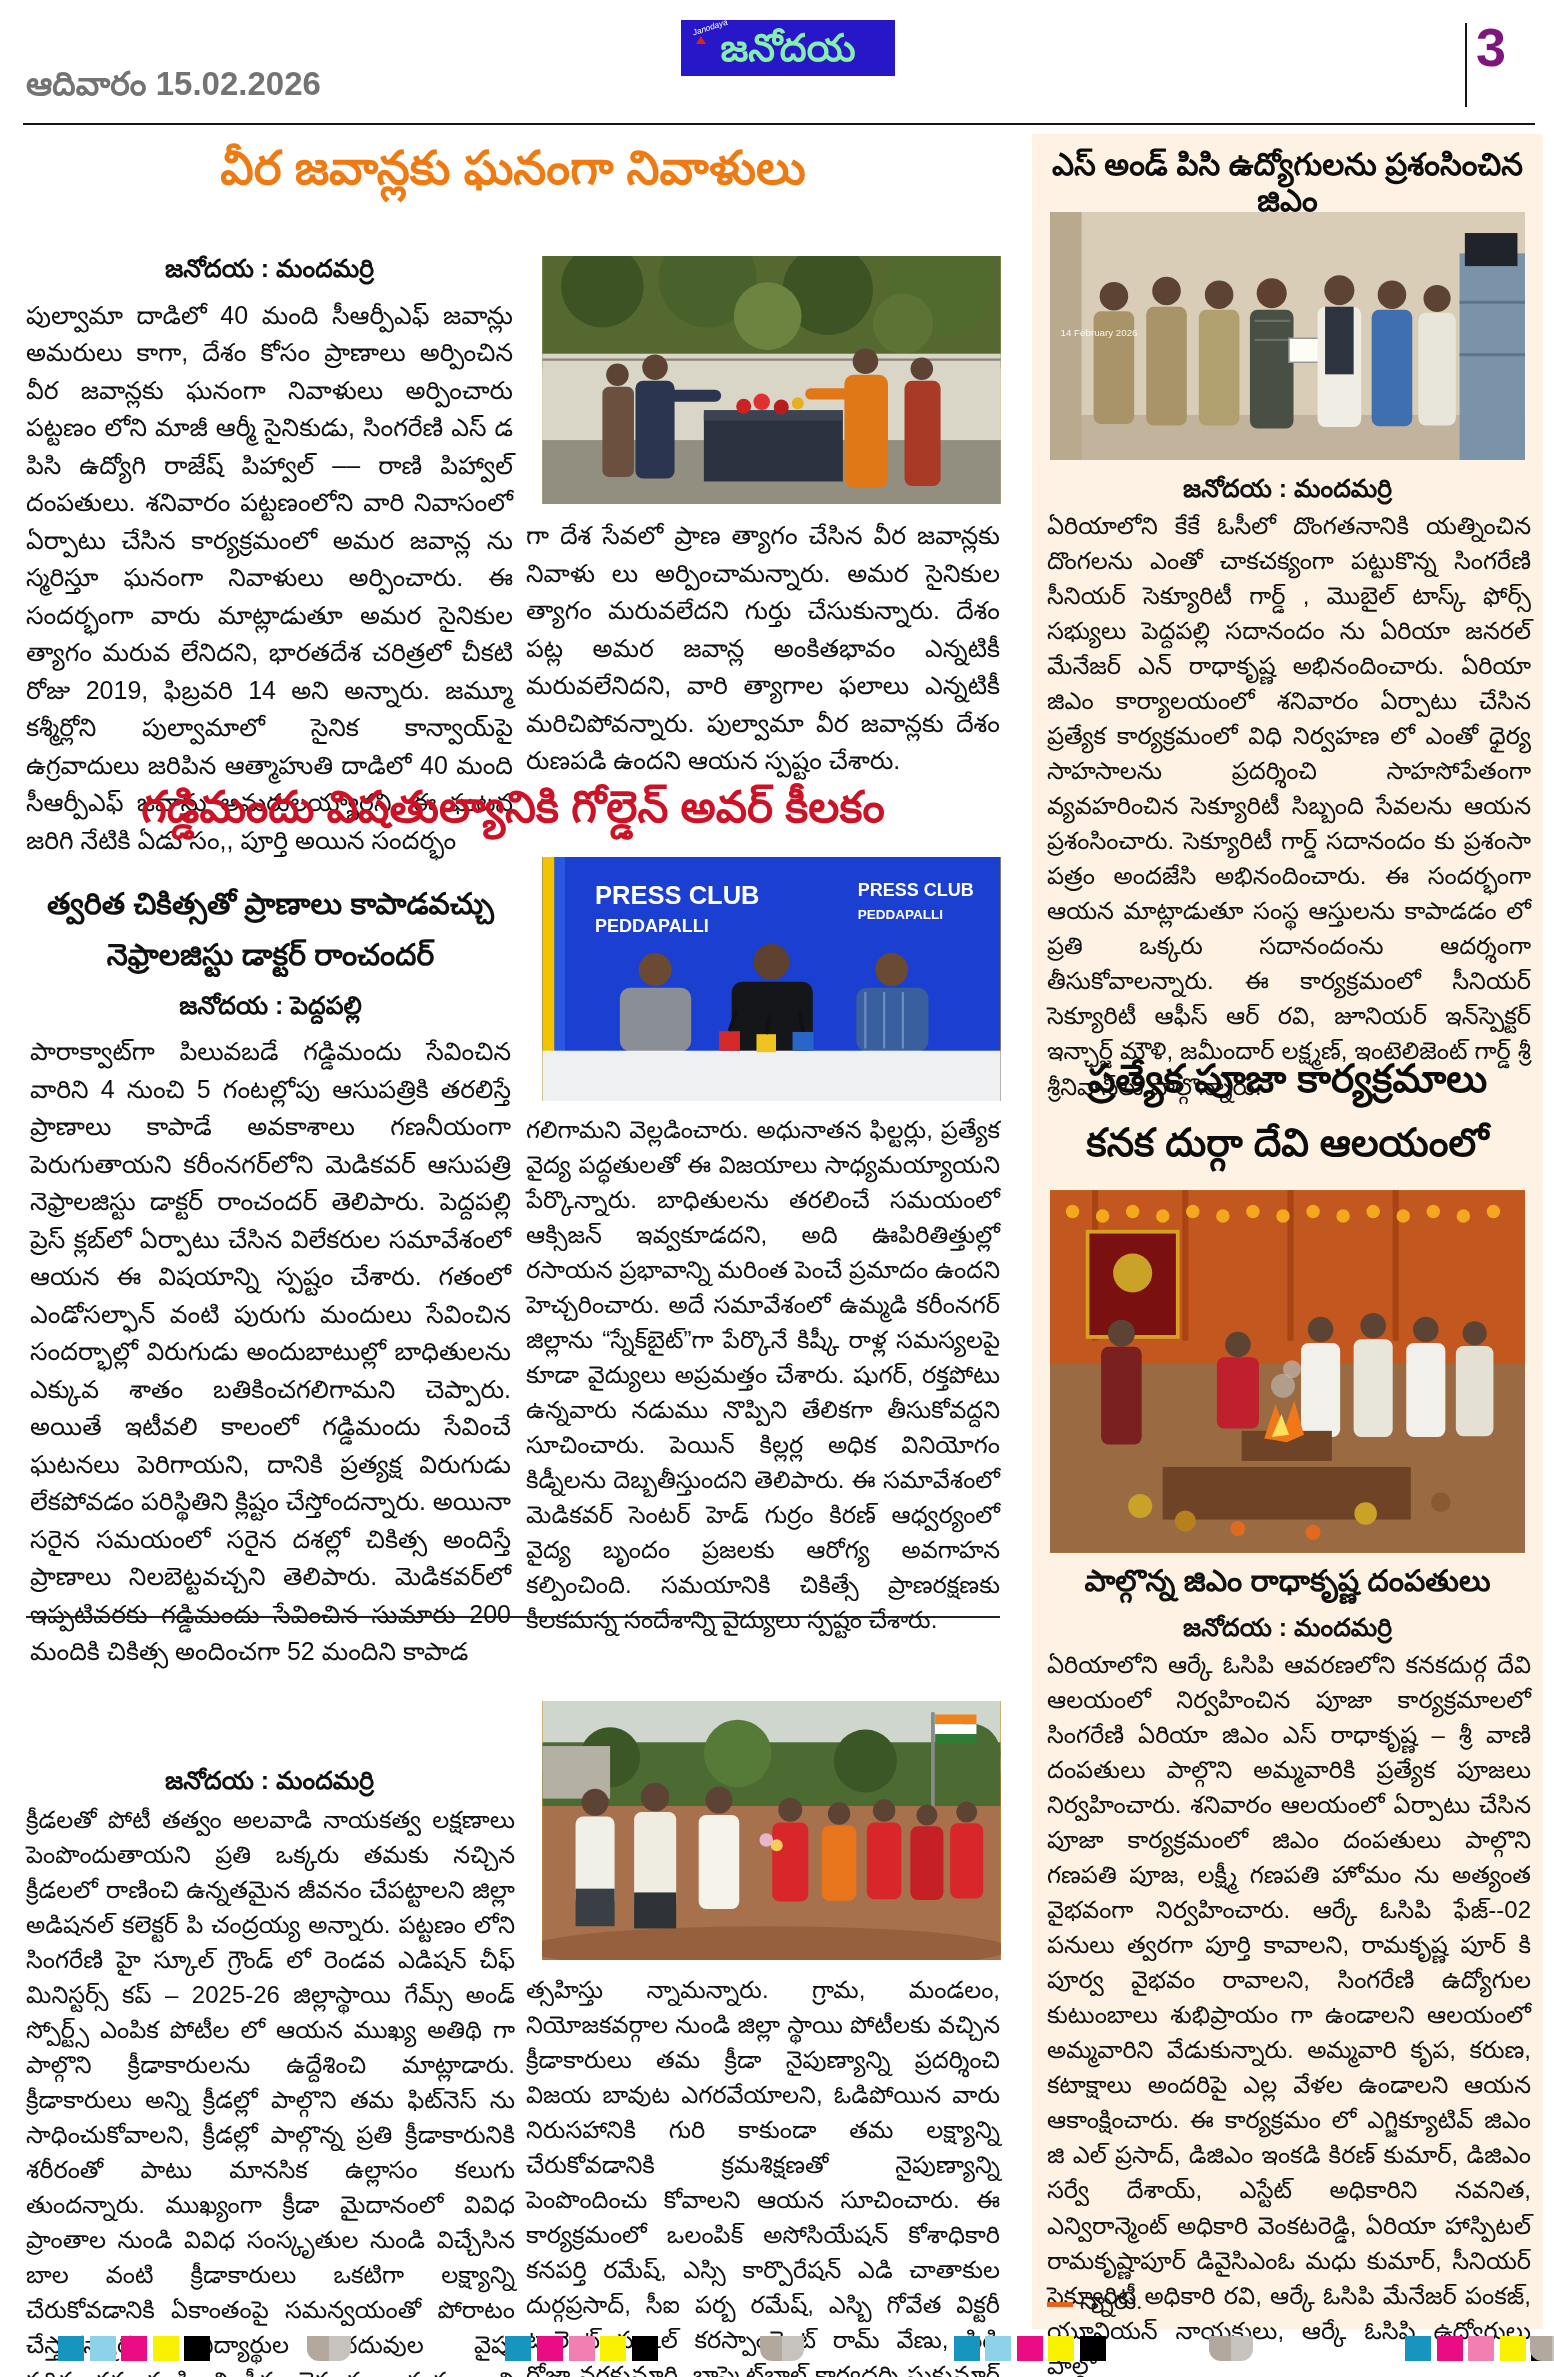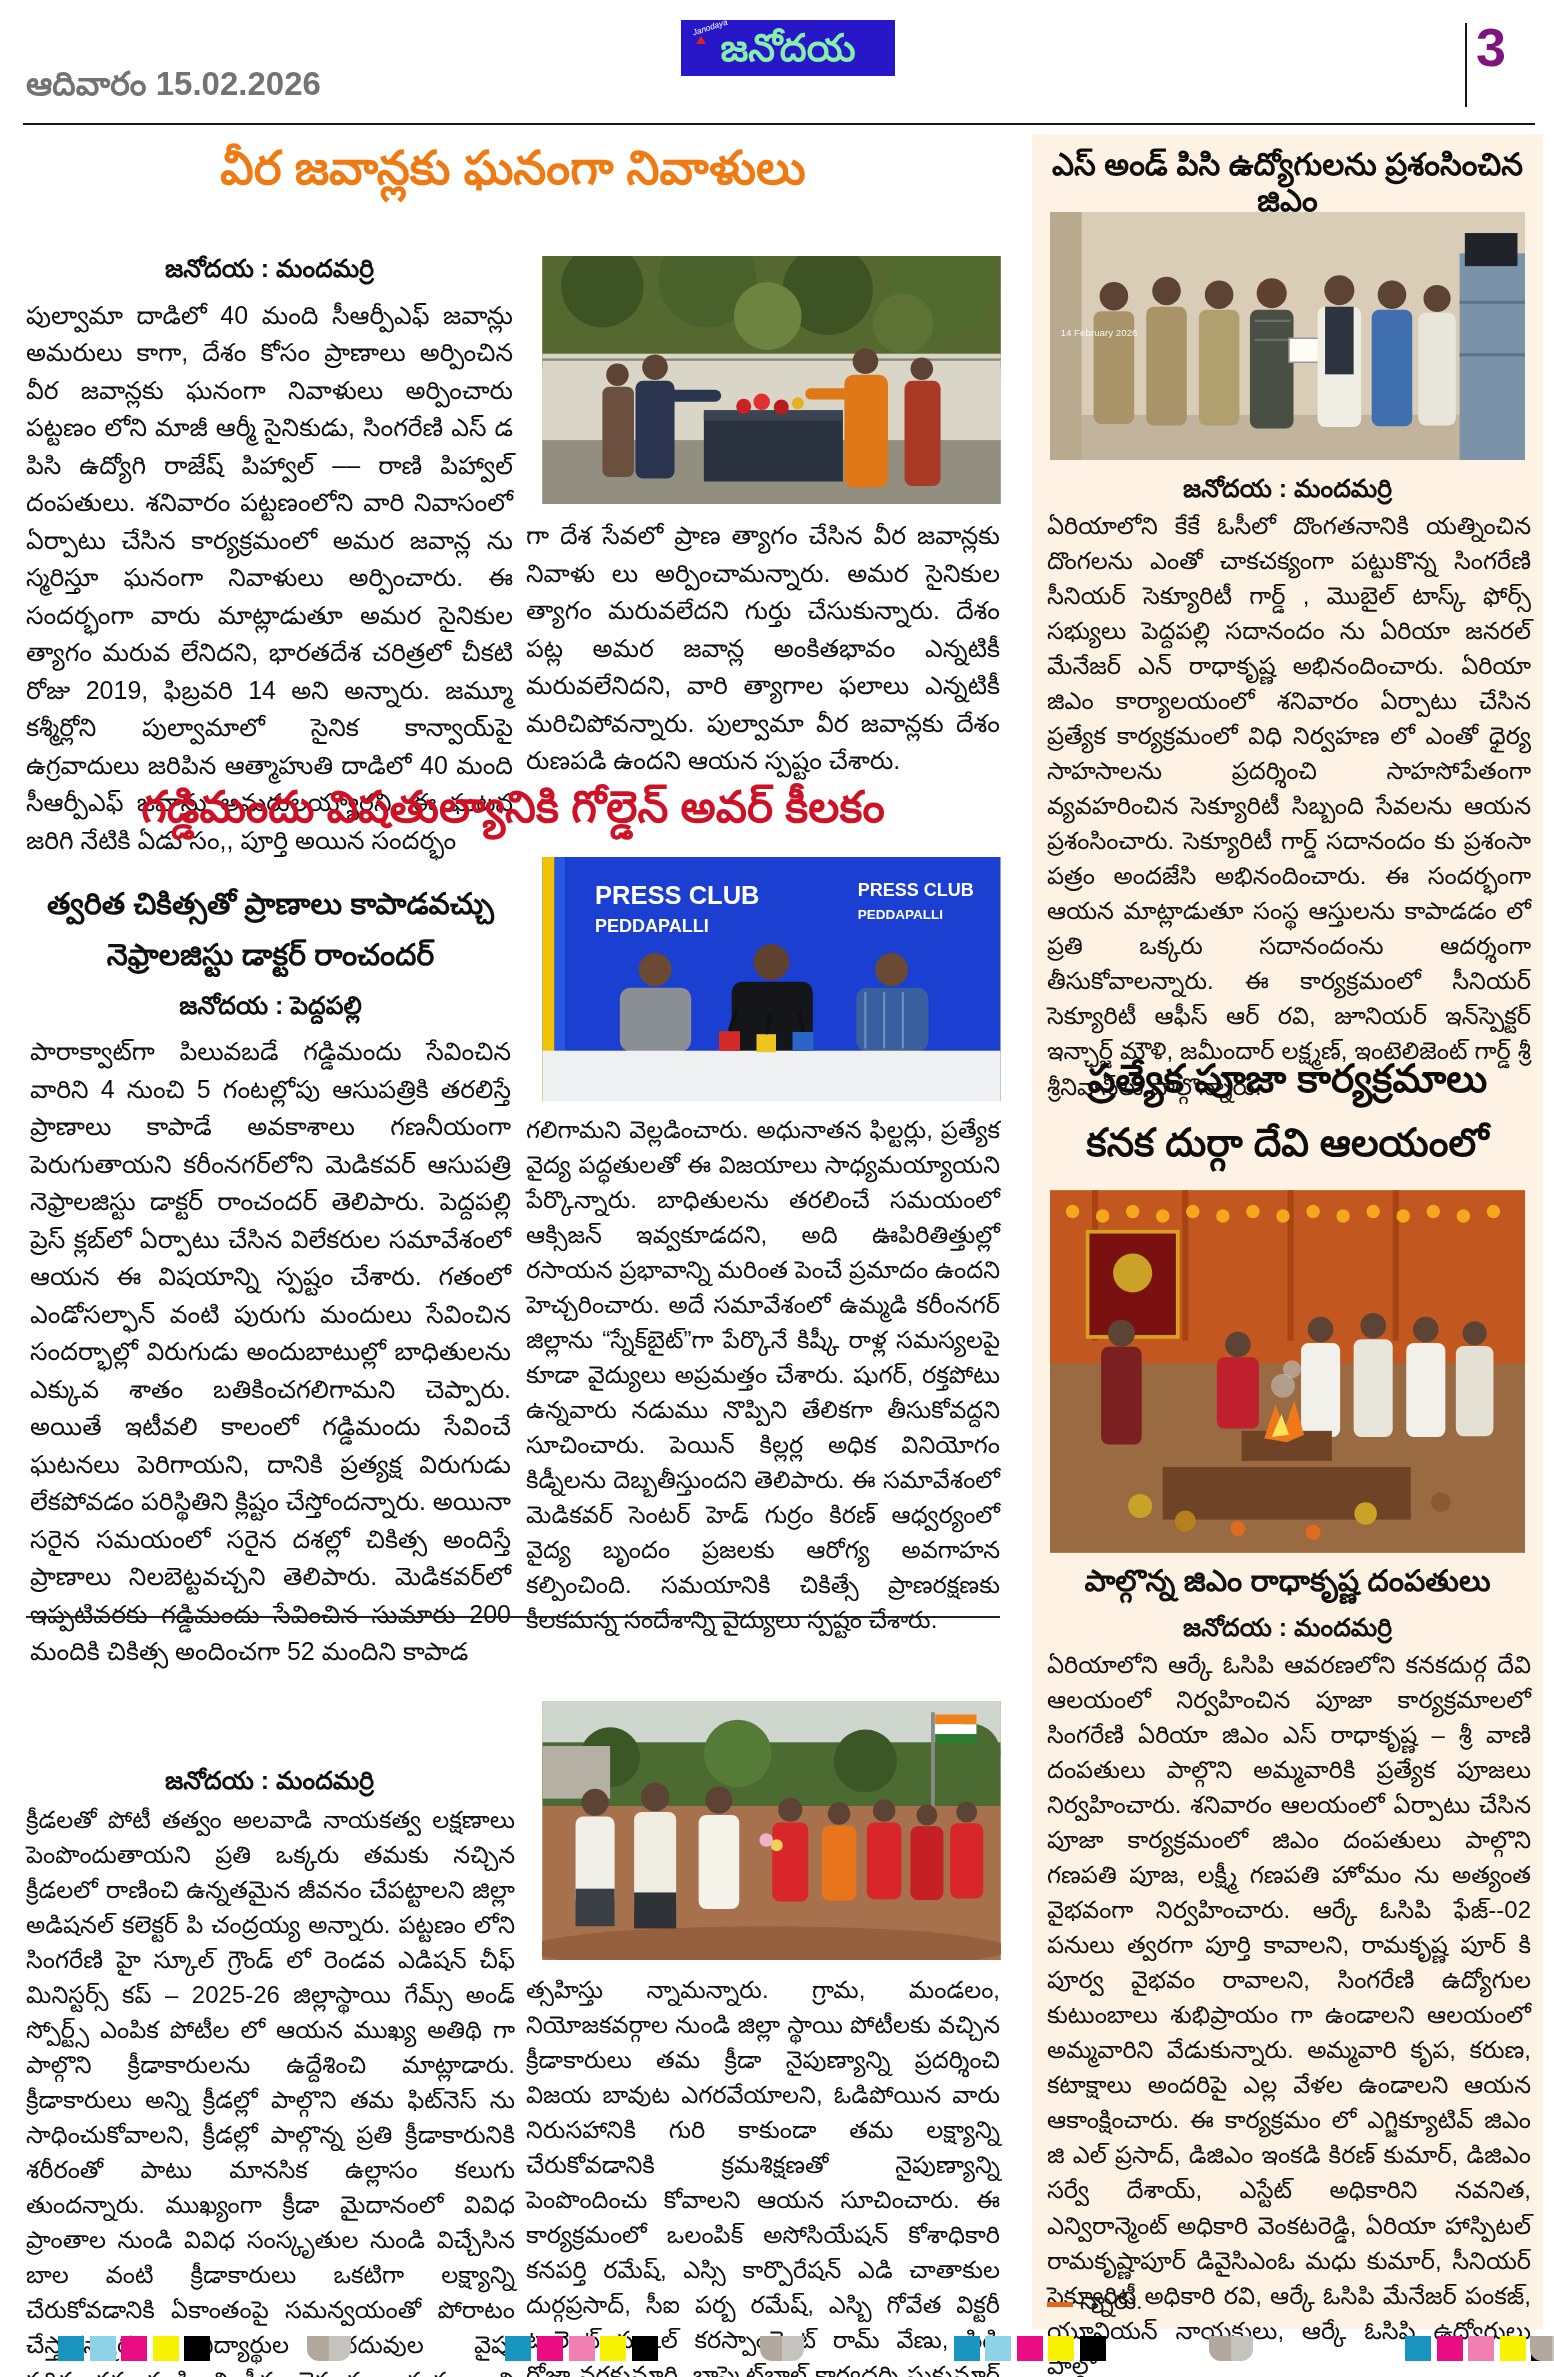--- a/index.html
+++ b/index.html
@@ -28,21 +28,21 @@
   .byline{text-align:center;font-size:25px;font-weight:600;}
   .subhead{text-align:center;font-weight:600;}
   .bodytxt{font-size:25px;line-height:1.5;text-align:justify;}
   .bodytxt-sm{font-size:24px;line-height:1.46;text-align:justify;}
   .col-divider{left:26px;top:1616px;width:974px;height:1.5px;background:#222;}
   
   .right-col-bg{left:1032px;top:134px;width:511px;height:2195px;background:#fdf2e4;}
   .hl-right-a{left:1044px;top:147px;width:487px;font-size:31px;color:#0d0d0d;}
   .hl-right-b{left:1044px;top:1047px;width:487px;font-size:39px;color:#0d0d0d;line-height:1.65;}
   .caption-b{left:1044px;top:1564px;width:487px;font-size:30px;font-weight:600;text-align:center;}
-  .photo{background:#fef9c3;overflow:hidden;}
+  .photo{background:#eab308;overflow:hidden;}
   .photo svg{display:block;}
   .end-line{display:flex;align-items:center;gap:7.5px;font-size:24px;font-family:Liberation Serif, serif;}
   .end-dash{display:inline-block;width:25.6px;height:5.3px;background:#e4641e;}
   
   .marks{left:0;top:2332px;width:1555px;height:34px;}
   .mark-sq{position:absolute;top:3.8px;width:25.6px;height:25.6px;}
   .mark-gray{position:absolute;top:3.8px;width:44px;height:25.6px;border-radius:0 0 12px 12px;
              background:linear-gradient(90deg,#b3a89e 50%,#c6c2bd 50%);}
 </style>
 </head>

